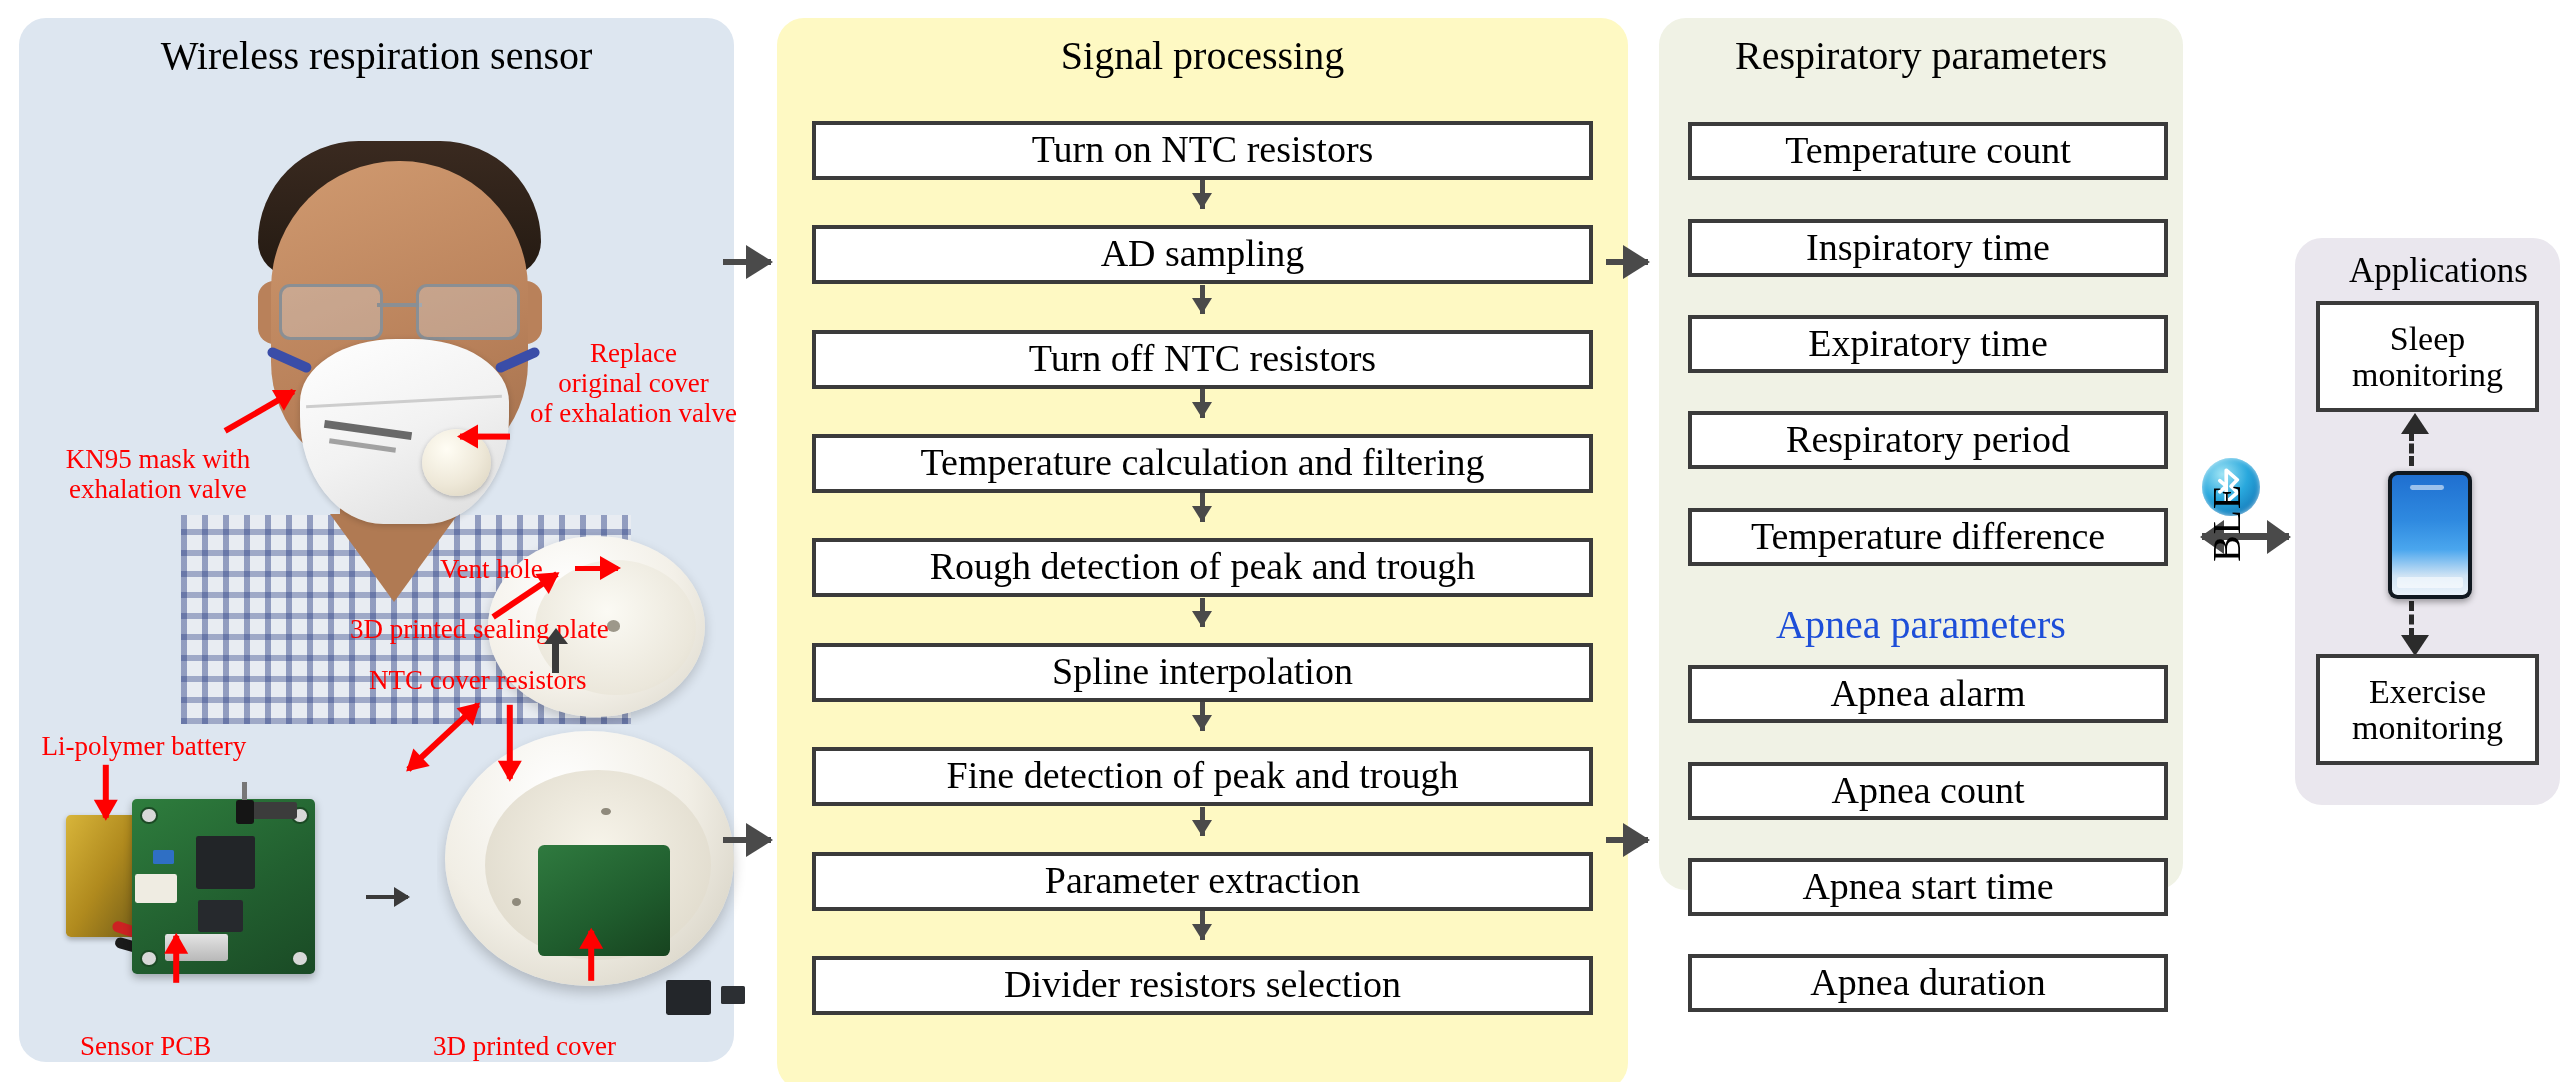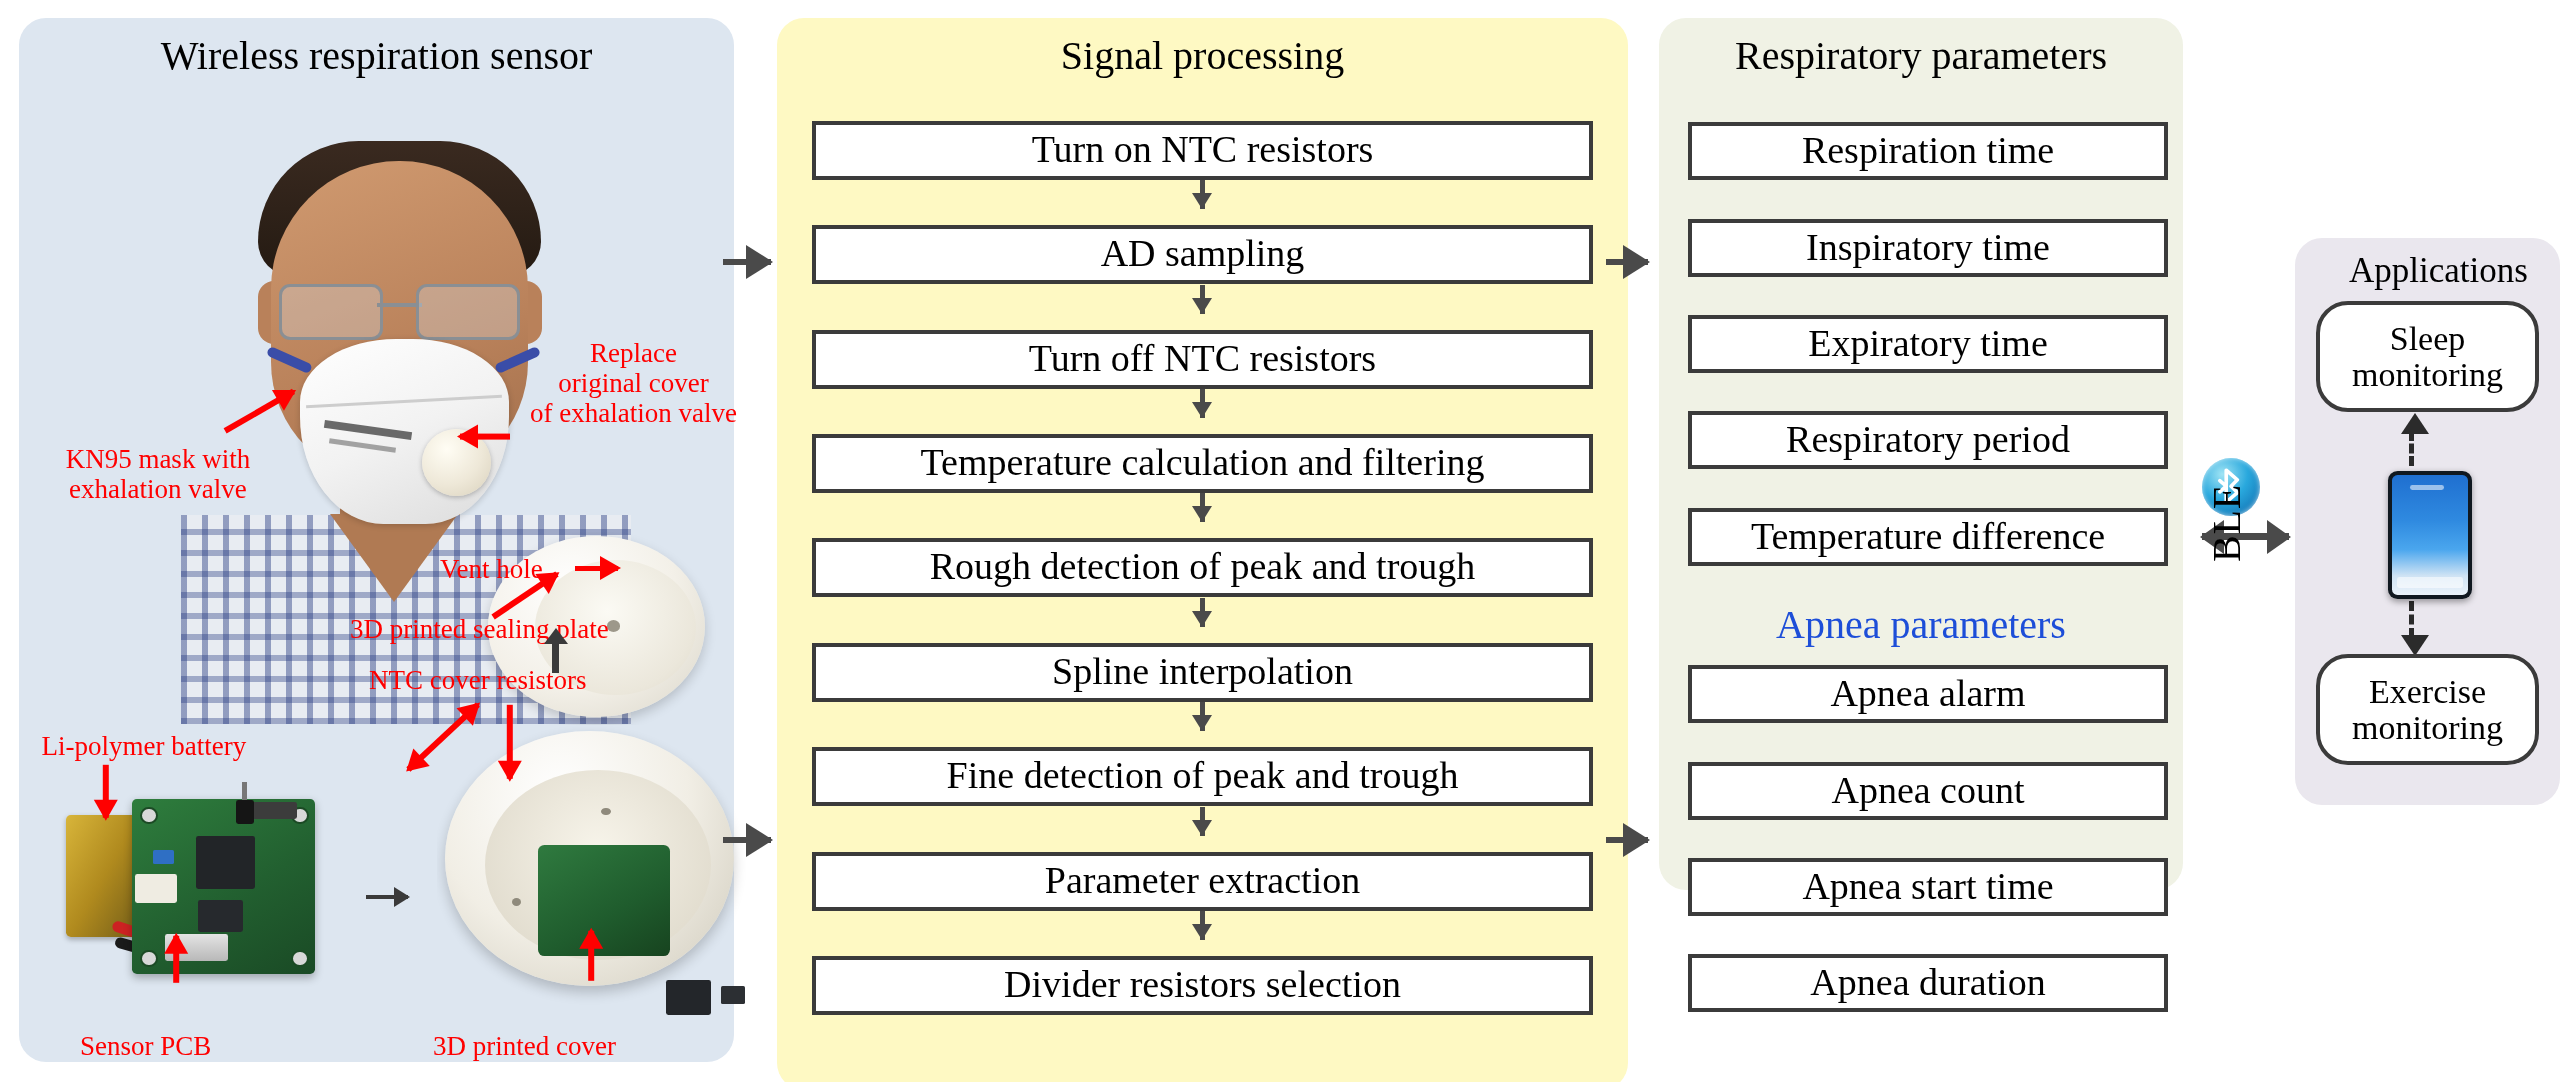--- a/index.html
+++ b/index.html
@@ -56,21 +56,21 @@
     font-size: 38px;
     color: #000;
     line-height: 1.05;
     text-align: center;
     white-space: nowrap;
   }
   .signal-box { left: 35px; width: 781px; height: 59px; }
   .resp-box   { left: 29px; width: 480px; height: 58px; }
   .app-box {
     left: 21px; width: 223px; height: 111px;
-    font-size: 34px; white-space: normal; padding: 0 4.8px; border-radius: 32px;
+    font-size: 34px; white-space: normal; padding: 0 4.8px;
   }
 
   
   .dn-arrow {
     position: absolute;
     width: 4.8px;
     background: #4a4a4a;
   }
   .dn-arrow::after {
     content: "";
@@ -628,21 +628,21 @@
 
   <div class="pbox signal-box" style="top:938px;">Divider resistors selection</div>
 </div>
 
 <div class="h-arrow" style="left:1606px; top:259px; width:42px;"></div>
 <div class="h-arrow" style="left:1606px; top:837px; width:42px;"></div>
 
 <div class="panel" id="panel-resp">
   <div class="panel-title" id="title-resp">Respiratory parameters</div>
 
-  <div class="pbox resp-box" style="top:104px;">Respiration time</div>
+  <div class="pbox resp-box" style="top:104px;">Temperature count</div>
   <div class="pbox resp-box" style="top:201px;">Inspiratory time</div>
   <div class="pbox resp-box" style="top:297px;">Expiratory time</div>
   <div class="pbox resp-box" style="top:393px;">Respiratory period</div>
   <div class="pbox resp-box" style="top:490px;">Temperature difference</div>
 
   <div id="title-apnea">Apnea parameters</div>
 
   <div class="pbox resp-box" style="top:647px;">Apnea alarm</div>
   <div class="pbox resp-box" style="top:744px;">Apnea count</div>
   <div class="pbox resp-box" style="top:840px;">Apnea start time</div>

